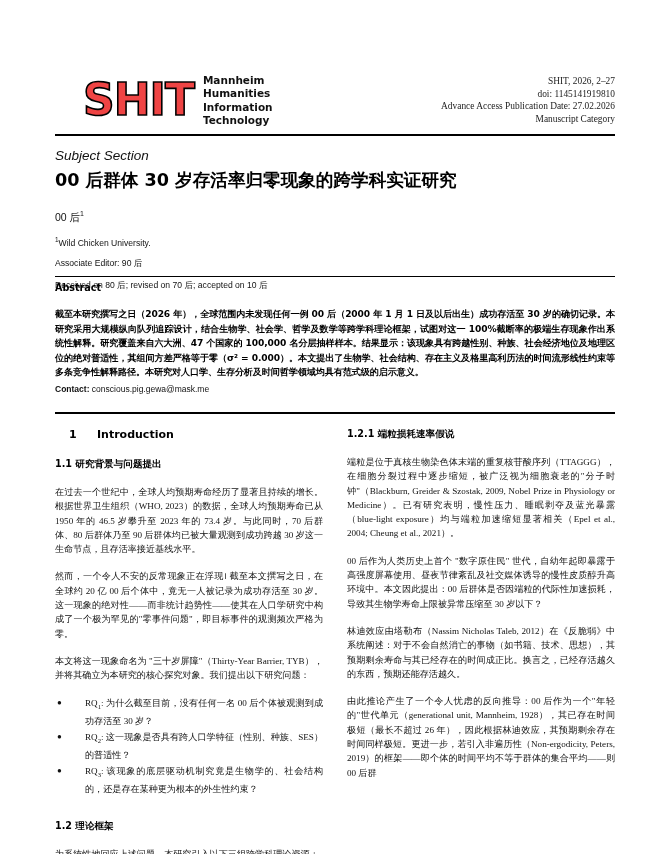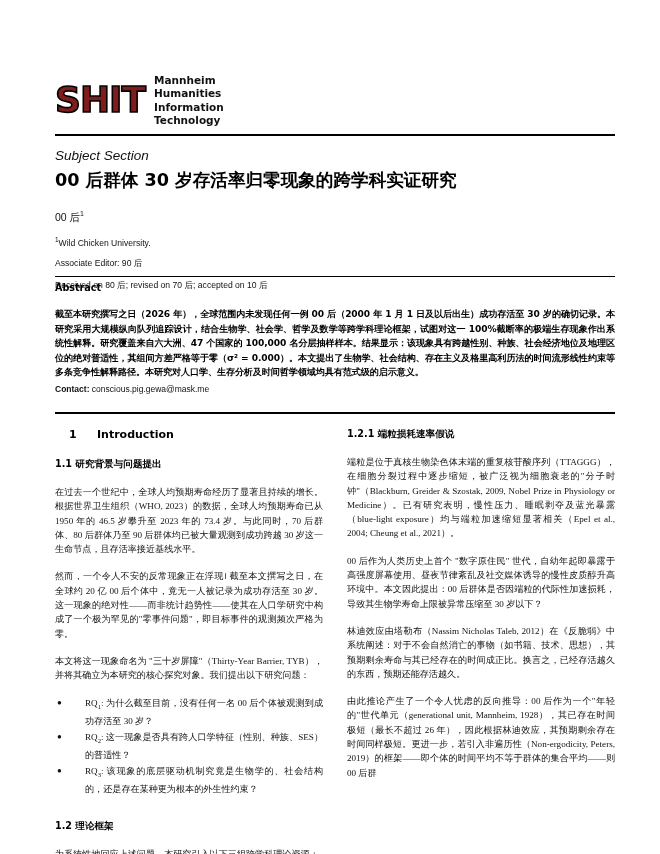--- a/index.html
+++ b/index.html
@@ -37,24 +37,25 @@
   .logo-block {
     position: absolute;
     left: 0;
     top: 0;
     display: flex;
     align-items: stretch;
   }
   .logo-mark {
     font-family: "DejaVu Sans", sans-serif;
     font-weight: bold;
-    font-size: 36px;
+    font-size: 44px;
     line-height: 56px;
     letter-spacing: -1px;
-    color: #7f1d1d;
+    color: #ef4444;
+    margin-left: 28px;
     -webkit-text-stroke: 1.6px #000;
   }
   .logo-words {
     margin-left: 9px;
     padding-top: 2px;
     font-family: "DejaVu Sans", sans-serif;
     font-weight: bold;
     font-size: 10.5px;
     line-height: 13.4px;
     color: #111;
@@ -233,20 +234,26 @@
 
     <div class="masthead">
       <div class="logo-block">
         <div class="logo-mark">SHIT</div>
         <div class="logo-words">
           <div>Mannheim</div>
           <div>Humanities</div>
           <div>Information</div>
           <div>Technology</div>
         </div>
+      </div>
+      <div class="masthead-meta">
+        <div>SHIT, 2026, 2–27</div>
+        <div>doi: 1145141919810</div>
+        <div>Advance Access Publication Date: 27.02.2026</div>
+        <div>Manuscript Category</div>
       </div>
     </div>
     <div class="rule-thick" style="top:134px;"></div>
 
     <div class="titleblock">
       <div class="subject-section">Subject Section</div>
       <div class="paper-title">00 后群体 30 岁存活率归零现象的跨学科实证研究</div>
       <div class="authors">
         <span>00 后</span><sup>1</sup>
       </div>

